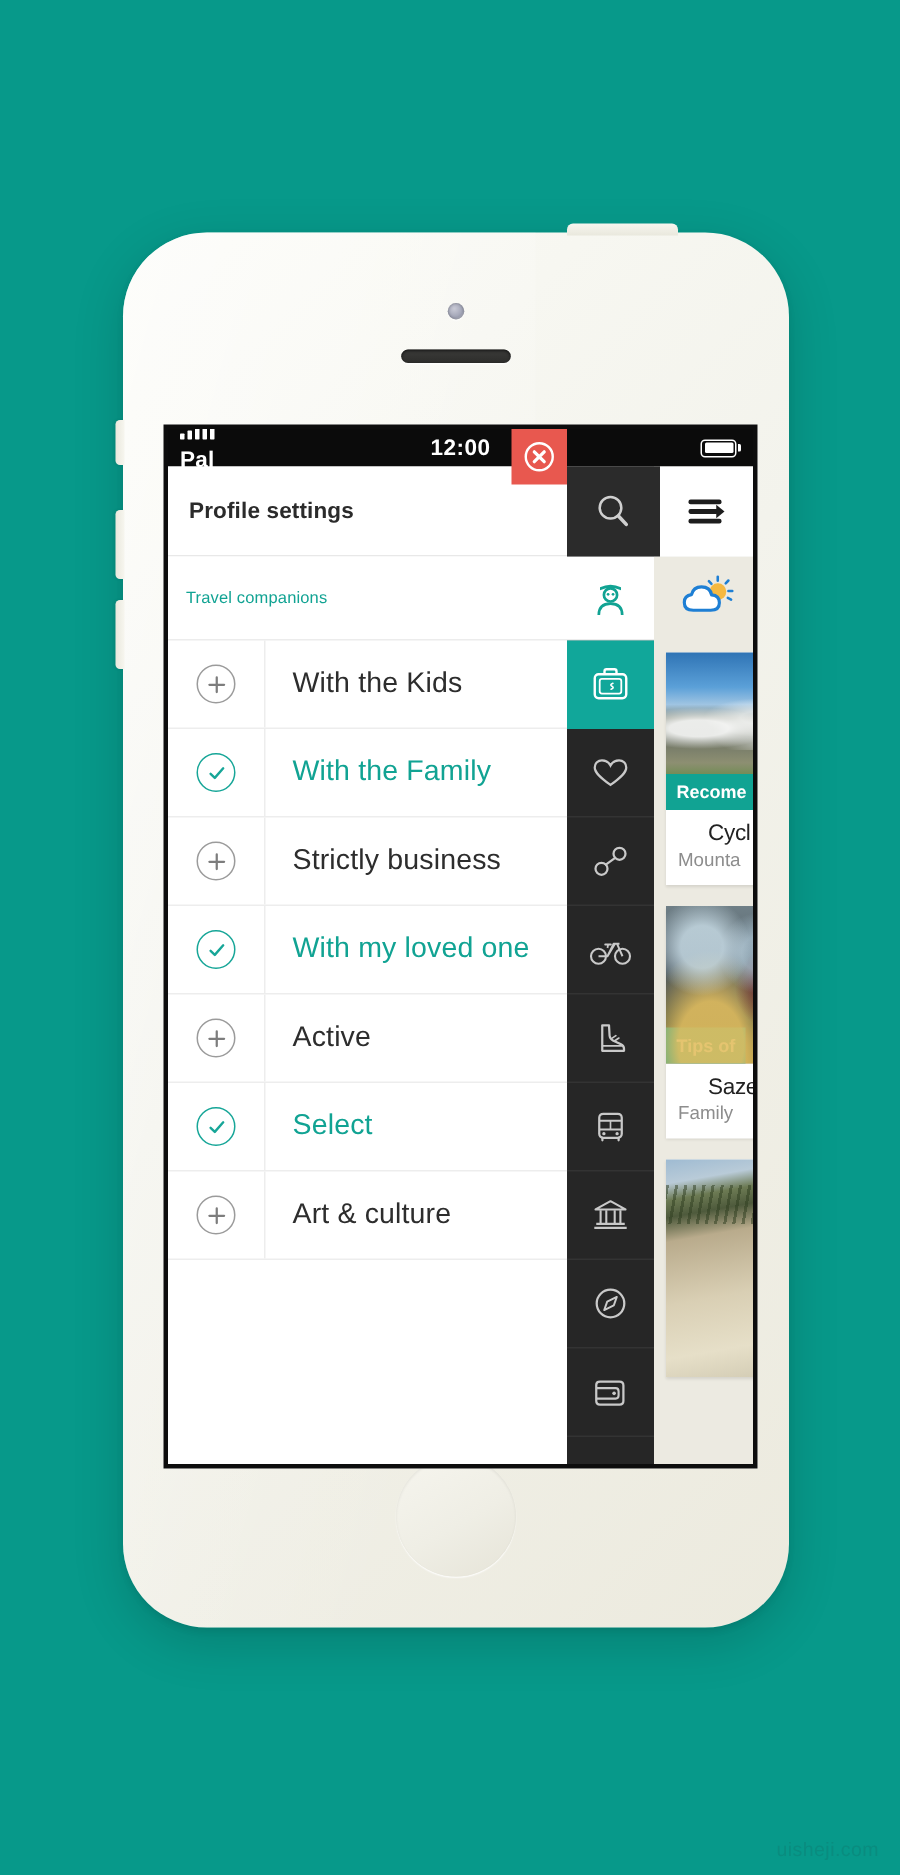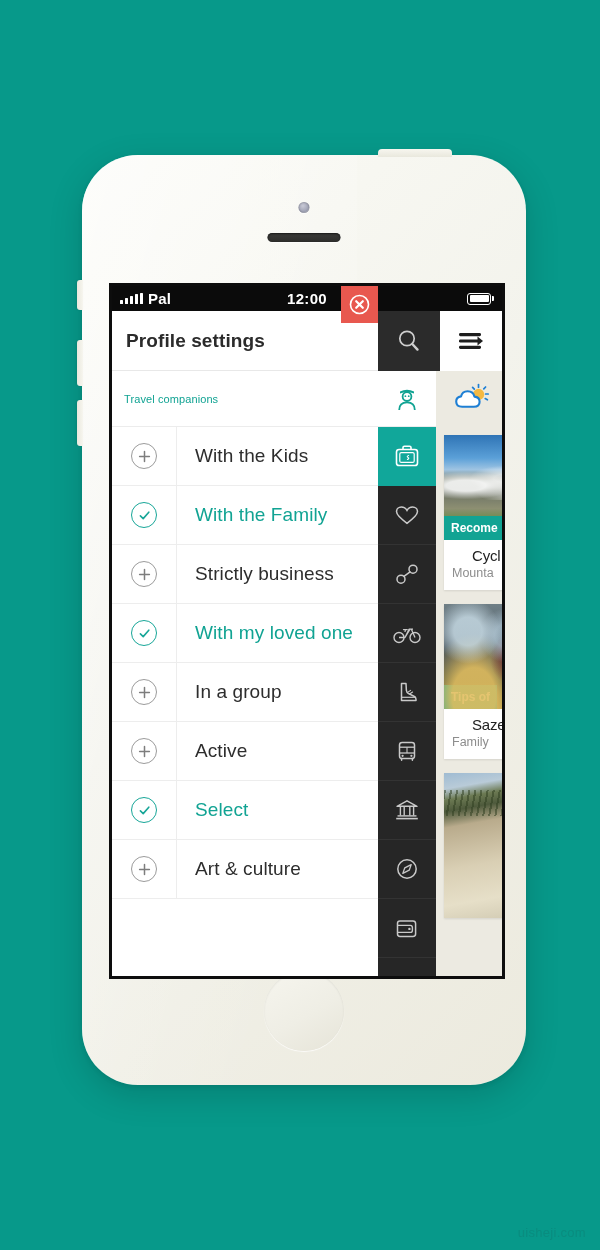--- a/index.html
+++ b/index.html
@@ -130,21 +130,21 @@
     height: 25px;
     background: #0b0b0b;
     color: #fff;
     display: flex;
     align-items: center;
     position: relative;
     font-size: 14px;
     padding: 0 8px;
     box-sizing: border-box;
   }
-  .sb-left { display: flex; align-items: center; gap: 5px; }
+  .sb-left { display: flex; align-items: center; gap: 5px; flex-direction: column; }
   .sig { display: flex; align-items: flex-end; gap: 2px; height: 11px; }
   .sig i { display:block; width: 3px; background: #fff; border-radius: .5px; }
   .sig i:nth-child(1){height:4px}
   .sig i:nth-child(2){height:6px}
   .sig i:nth-child(3){height:8px}
   .sig i:nth-child(4){height:10px}
   .sig i:nth-child(5){height:11px}
   .carrier { font-size: 15px; font-weight: 700; letter-spacing: .2px; }
   .sb-time {
     position: absolute;
@@ -191,21 +191,21 @@
   .header {
     height: 60px;
     border-bottom: 1px solid #e8e8e8;
     display: flex;
     flex-direction: column;
     justify-content: center;
     padding-left: 14px;
     box-sizing: border-box;
   }
   .header-title {
-    font-size: 19px;
+    font-size: 15px;
     font-weight: 700;
     color: #2b2b2b;
     letter-spacing: .1px;
     line-height: 1.15;
   }
   .header-sub {
     font-size: 11.5px;
     color: #8b8b8b;
     margin-top: 3px;
   }
@@ -536,30 +536,20 @@
           <div class="row-check">
             <span class="mark">
               <svg width="13" height="13" viewBox="0 0 13 13">
                   <path d="M2.4 6.9 L5.2 9.6 L10.8 3.2" fill="none" stroke="#17a698" stroke-width="1.6" stroke-linecap="round" stroke-linejoin="round"></path>
                 </svg>
             </span>
           </div>
           <div class="row-label">With my loved one</div>
         </div>
 
-        <div class="row">
-          <div class="row-check">
-            <span class="mark">
-              <svg width="13" height="13" viewBox="0 0 13 13">
-                  <path d="M6.5 1.6v9.8 M1.6 6.5h9.8" stroke="#7d7d7d" stroke-width="1.5" stroke-linecap="round"></path>
-                </svg>
-            </span>
-          </div>
-          <div class="row-label">In a group</div>
-        </div>
 
 
         <div class="row">
           <div class="row-check">
             <span class="mark">
               <svg width="13" height="13" viewBox="0 0 13 13">
                   <path d="M6.5 1.6v9.8 M1.6 6.5h9.8" stroke="#7d7d7d" stroke-width="1.5" stroke-linecap="round"></path>
                 </svg>
             </span>
           </div>

